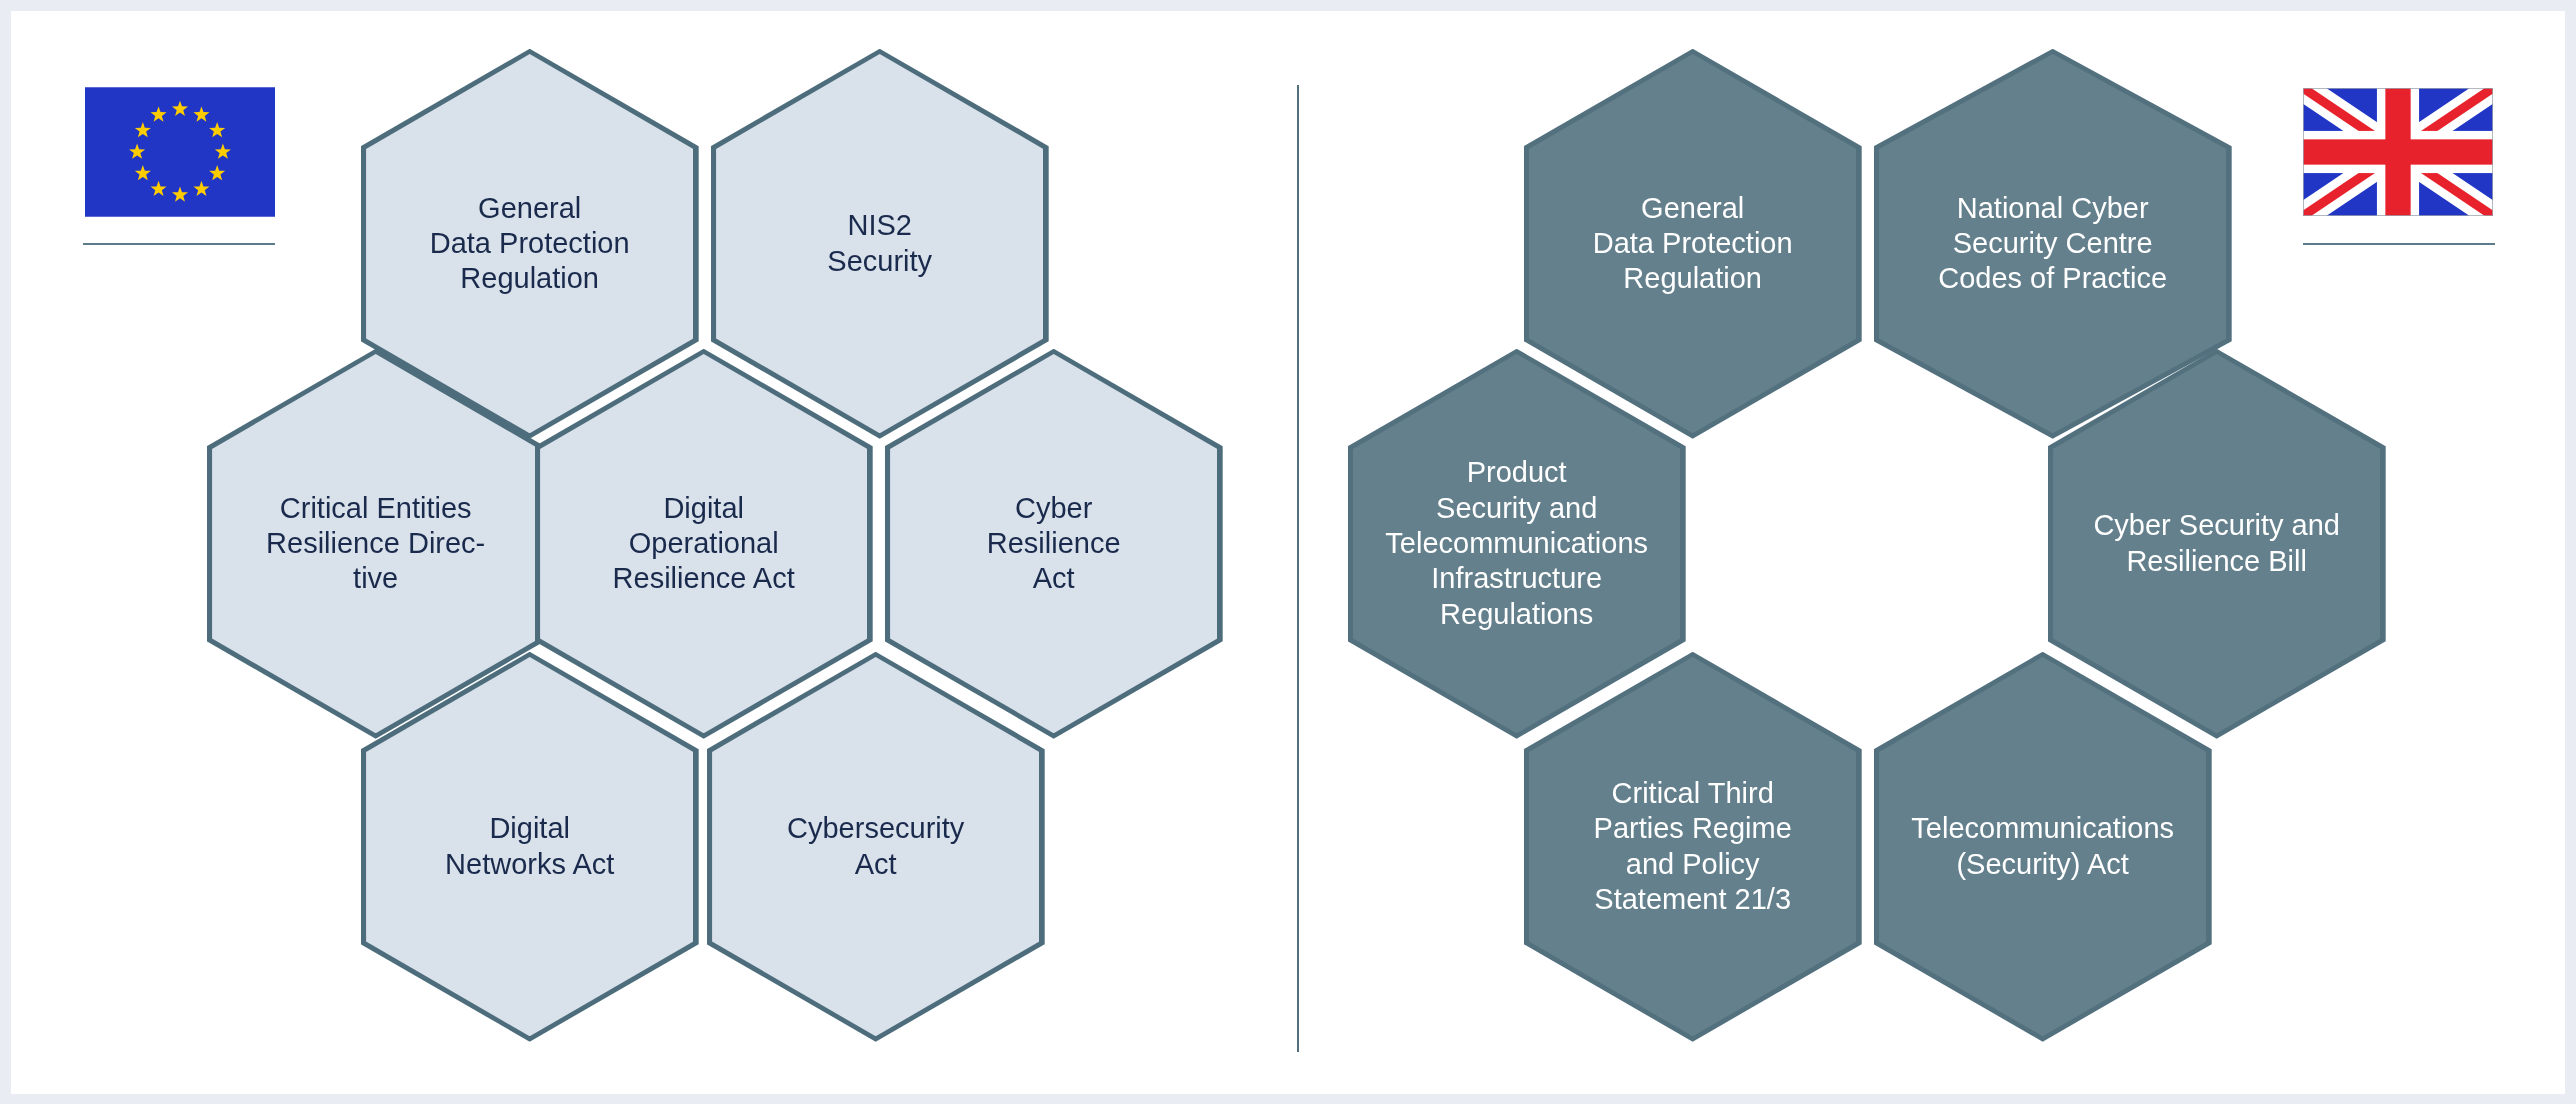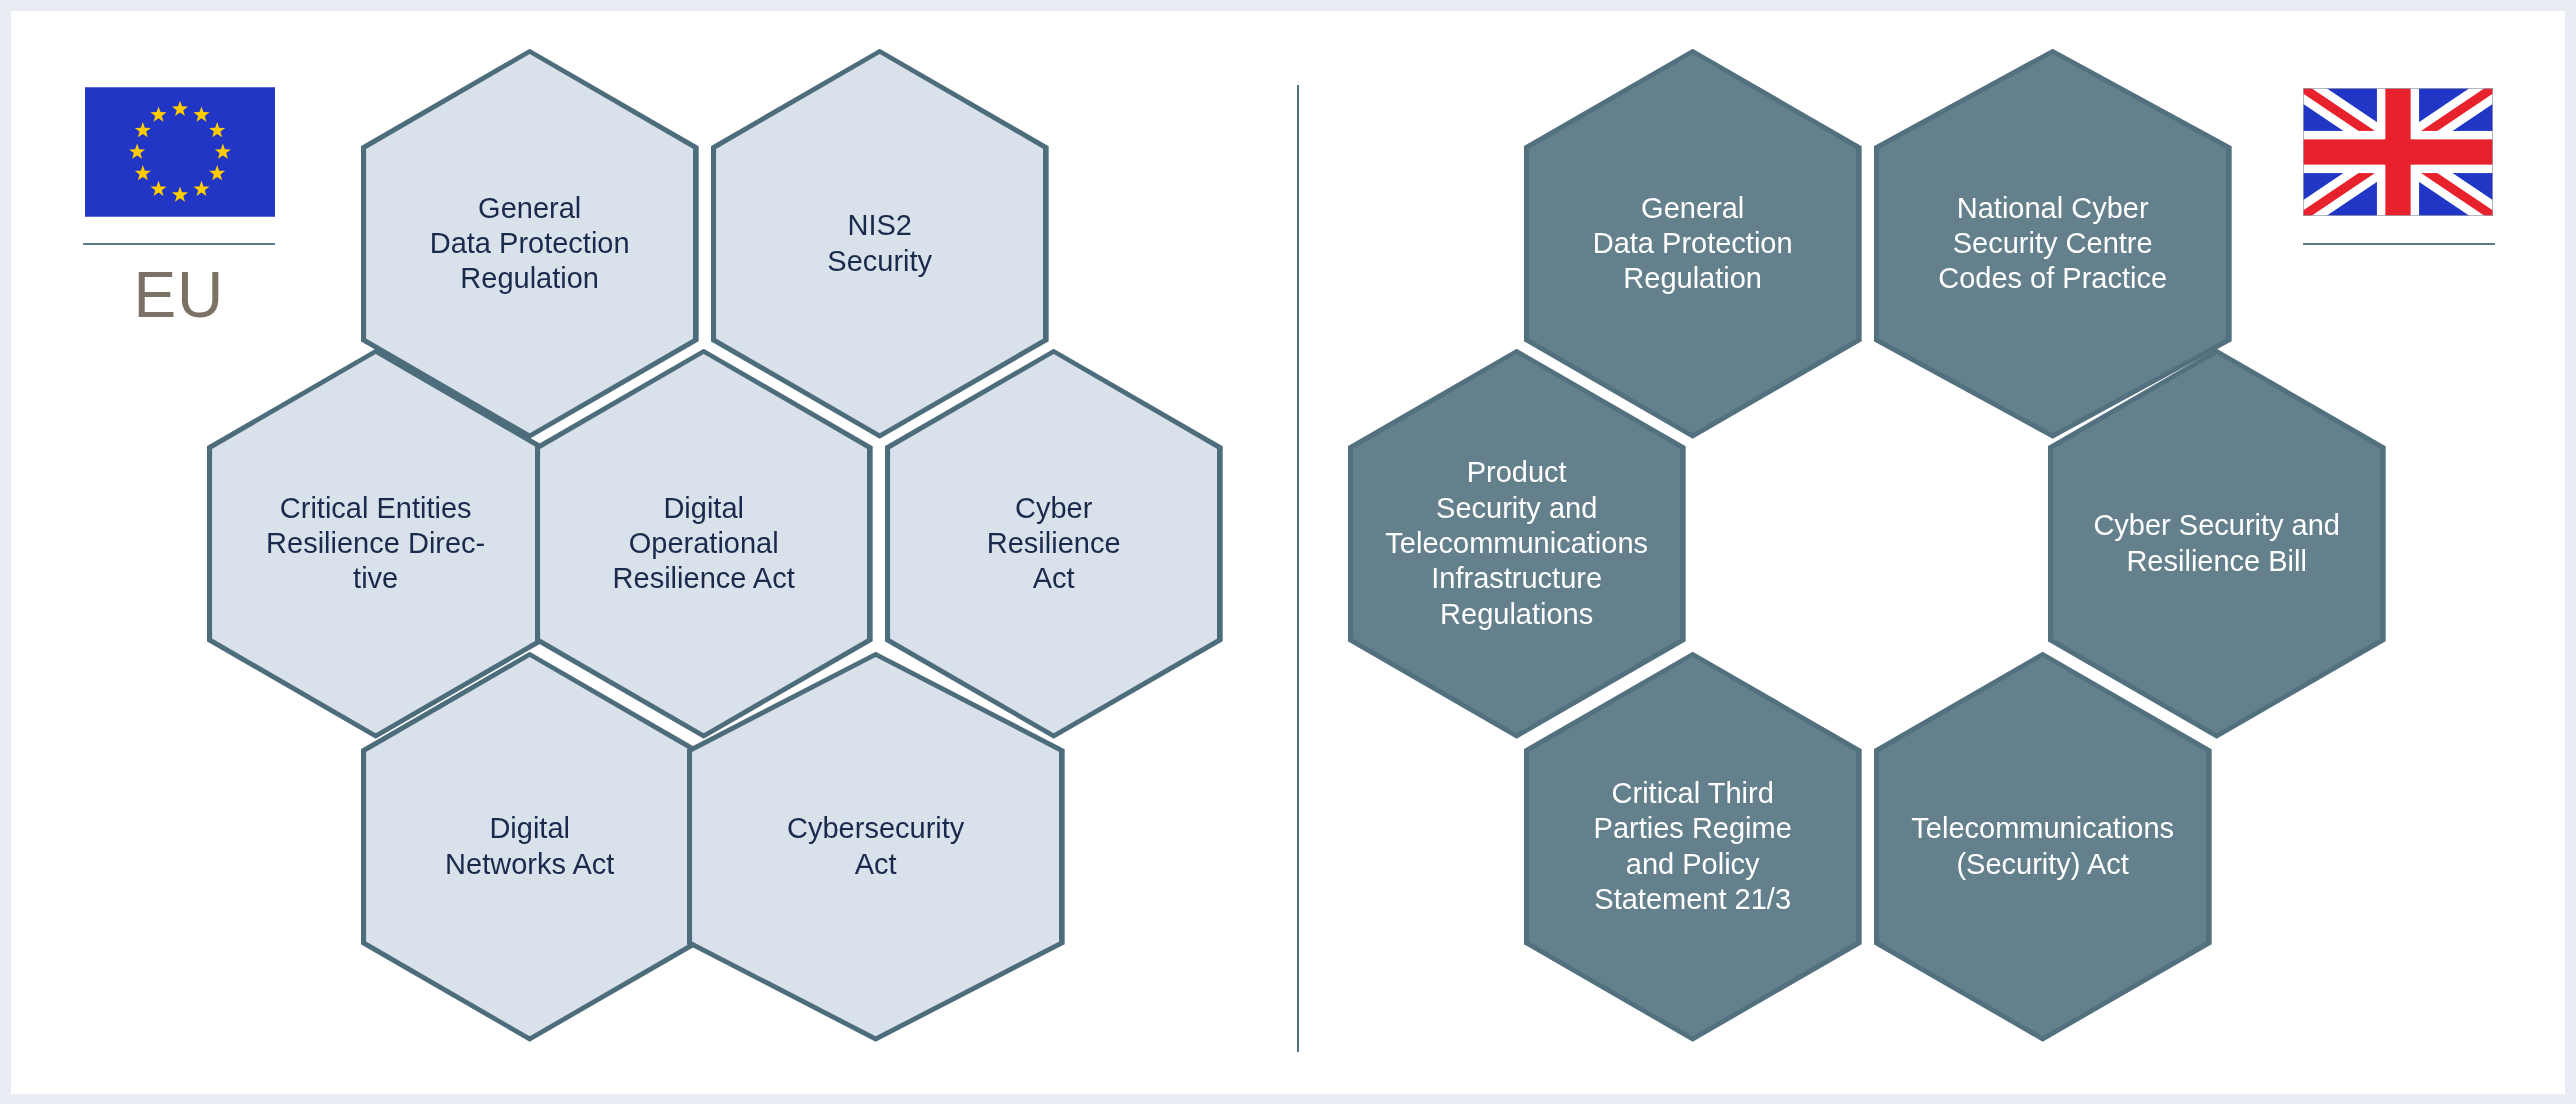--- a/index.html
+++ b/index.html
@@ -61,21 +61,20 @@
         <polygon points="0,-11 2.6,-3.6 10.5,-3.4 4.3,1.4 6.5,8.9 0,4.5 -6.5,8.9 -4.3,1.4 -10.5,-3.4 -2.6,-3.6" transform="translate(124,140.5)"></polygon>
         <polygon points="0,-11 2.6,-3.6 10.5,-3.4 4.3,1.4 6.5,8.9 0,4.5 -6.5,8.9 -4.3,1.4 -10.5,-3.4 -2.6,-3.6" transform="translate(96,133)"></polygon>
         <polygon points="0,-11 2.6,-3.6 10.5,-3.4 4.3,1.4 6.5,8.9 0,4.5 -6.5,8.9 -4.3,1.4 -10.5,-3.4 -2.6,-3.6" transform="translate(75.5,112.5)"></polygon>
         <polygon points="0,-11 2.6,-3.6 10.5,-3.4 4.3,1.4 6.5,8.9 0,4.5 -6.5,8.9 -4.3,1.4 -10.5,-3.4 -2.6,-3.6" transform="translate(68,84.5)"></polygon>
         <polygon points="0,-11 2.6,-3.6 10.5,-3.4 4.3,1.4 6.5,8.9 0,4.5 -6.5,8.9 -4.3,1.4 -10.5,-3.4 -2.6,-3.6" transform="translate(75.5,56.5)"></polygon>
         <polygon points="0,-11 2.6,-3.6 10.5,-3.4 4.3,1.4 6.5,8.9 0,4.5 -6.5,8.9 -4.3,1.4 -10.5,-3.4 -2.6,-3.6" transform="translate(96,36)"></polygon>
       </g>
     </svg>
   </div>
   <div class="region-rule" style="left:72px;top:232px;width:192px;"></div>
-  <div class="region-label" style="left:72px;top:247px;">EU</div>
 
   <div class="flag" style="left:2292px;top:77px;width:190px;height:128px;">
     <svg width="190" height="128" viewBox="0 0 248 167">
       <rect x="0" y="0" width="248" height="167" fill="#2136c5"></rect>
       <g>
         <path d="M0,0 L248,167 M248,0 L0,167" stroke="#ffffff" stroke-width="34"></path>
         <path d="M0,0 L248,167 M248,0 L0,167" stroke="#e8222d" stroke-width="12"></path>
         <rect x="0" y="56" width="248" height="55" fill="#ffffff"></rect>
         <rect x="96.5" y="0" width="55" height="167" fill="#ffffff"></rect>
         <rect x="0" y="67" width="248" height="33" fill="#e8222d"></rect>
@@ -122,21 +121,21 @@
 Resilience
 Act</div>
         </div>
       </div>
       <div class="hex hex-eu" style="left: 350px; top: 641px;">
         <div class="hex-inner">
           <div class="hex-label">Digital
 Networks Act</div>
         </div>
       </div>
-      <div class="hex hex-eu" style="left: 676px; top: 641px; padding-left: 40px;">
+      <div class="hex hex-eu" style="left: 696px; top: 641px;">
         <div class="hex-inner">
           <div class="hex-label">Cybersecurity
 Act</div>
         </div>
       </div>
     </div>
   <div>
       <div class="hex hex-uk" style="left: 1513px; top: 38px;">
         <div class="hex-inner">
           <div class="hex-label">General

